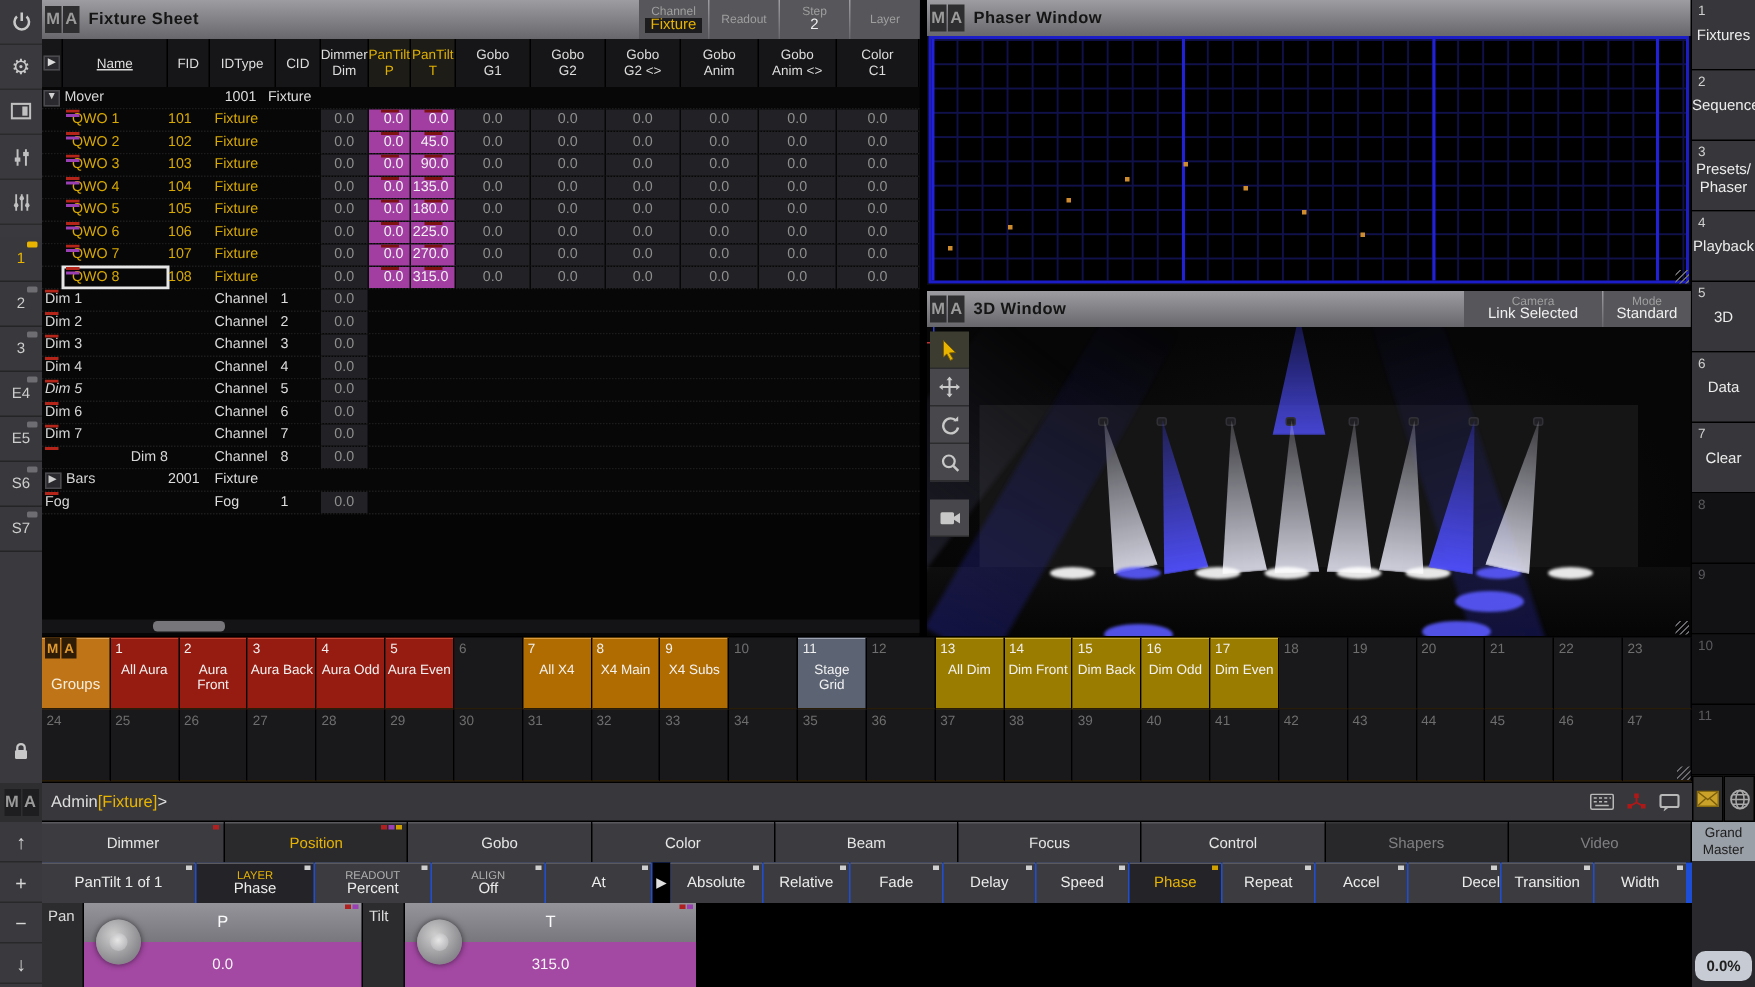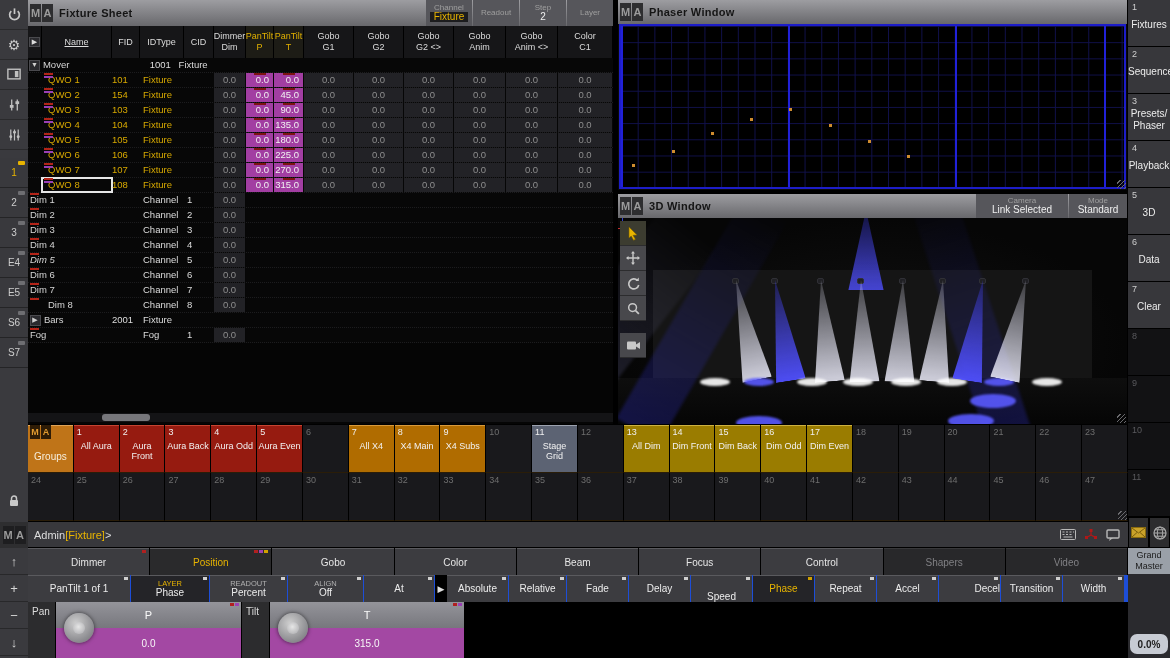--- a/index.html
+++ b/index.html
@@ -354,21 +354,21 @@
           <div class="fx-val fx-cell" style="width: 50px;">0.0</div>
           <div class="fx-val fx-cell" style="width: 50px;">0.0</div>
           <div class="fx-val fx-cell" style="width: 50px;">0.0</div>
           <div class="fx-val fx-cell" style="width: 52px;">0.0</div>
           <div class="fx-val fx-cell" style="width: 52px;">0.0</div>
           <div class="fx-val fx-cell" style="width: 55px;">0.0</div>
         </div>
         <div class="fx-row yellow">
           <div class="fx-cell fx-exp"></div>
           <div class="fx-cell fx-name" style="width: 70px; padding-left: 6px;"><span class="mark red"></span><span class="mark purple"></span>QWO 2</div>
-          <div class="fx-cell fx-fid" style="width: 28px;">154</div>
+          <div class="fx-cell fx-fid" style="width: 28px;">102</div>
           <div class="fx-cell fx-idt" style="width: 44px; padding-left: 3px;">Fixture</div>
           <div class="fx-cell" style="width: 30px; padding-left: 3px;"></div>
           <div class="fx-val fx-cell" style="width: 32px;">0.0</div>
           <div class="fx-val purple fx-cell" style="width: 28px;"><span class="notch"></span>0.0</div>
           <div class="fx-val purple fx-cell" style="width: 30px;"><span class="notch"></span>45.0</div>
           <div class="fx-val fx-cell" style="width: 50px;">0.0</div>
           <div class="fx-val fx-cell" style="width: 50px;">0.0</div>
           <div class="fx-val fx-cell" style="width: 50px;">0.0</div>
           <div class="fx-val fx-cell" style="width: 52px;">0.0</div>
           <div class="fx-val fx-cell" style="width: 52px;">0.0</div>
@@ -569,21 +569,21 @@
           <div class="fx-cell" style="width: 28px;"></div>
           <div class="fx-cell" style="width: 30px;"></div>
           <div class="fx-cell" style="width: 50px;"></div>
           <div class="fx-cell" style="width: 50px;"></div>
           <div class="fx-cell" style="width: 50px;"></div>
           <div class="fx-cell" style="width: 52px;"></div>
           <div class="fx-cell" style="width: 52px;"></div>
           <div class="fx-cell" style="width: 55px;"></div>
         </div>
         <div class="fx-row">
-          <div class="fx-cell fx-name" style="width: 84px; padding-left: 20px;"><span class="mark red"></span>Dim 8</div>
+          <div class="fx-cell fx-name" style="width: 84px; padding-left: 20px; text-align: right;"><span class="mark red"></span>Dim 8</div>
           <div class="fx-cell fx-fid" style="width: 28px;"></div>
           <div class="fx-cell fx-idt" style="width: 44px; padding-left: 3px;">Channel</div>
           <div class="fx-cell" style="width: 30px; padding-left: 3px;">8</div>
           <div class="fx-val fx-cell" style="width: 32px;">0.0</div>
           <div class="fx-cell" style="width: 28px;"></div>
           <div class="fx-cell" style="width: 30px;"></div>
           <div class="fx-cell" style="width: 50px;"></div>
           <div class="fx-cell" style="width: 50px;"></div>
           <div class="fx-cell" style="width: 50px;"></div>
           <div class="fx-cell" style="width: 52px;"></div>
@@ -1085,21 +1085,21 @@
         <span class="corner"></span>
       </div>
       <div class="etb" style="width: 61px;">
         <span class="v">Fade</span>
         <span class="corner"></span>
       </div>
       <div class="etb" style="width: 61px;">
         <span class="v">Delay</span>
         <span class="corner"></span>
       </div>
-      <div class="etb" style="width: 61px; justify-content: flex-end;">
+      <div class="etb" style="width: 61px;">
         <span class="v">Speed</span>
         <span class="corner"></span>
       </div>
       <div class="etb active" style="width: 61px;">
         <span class="v accent">Phase</span>
         <span class="corner" style="background:#d0a000"></span>
       </div>
       <div class="etb" style="width: 61px;">
         <span class="v">Repeat</span>
         <span class="corner"></span>

